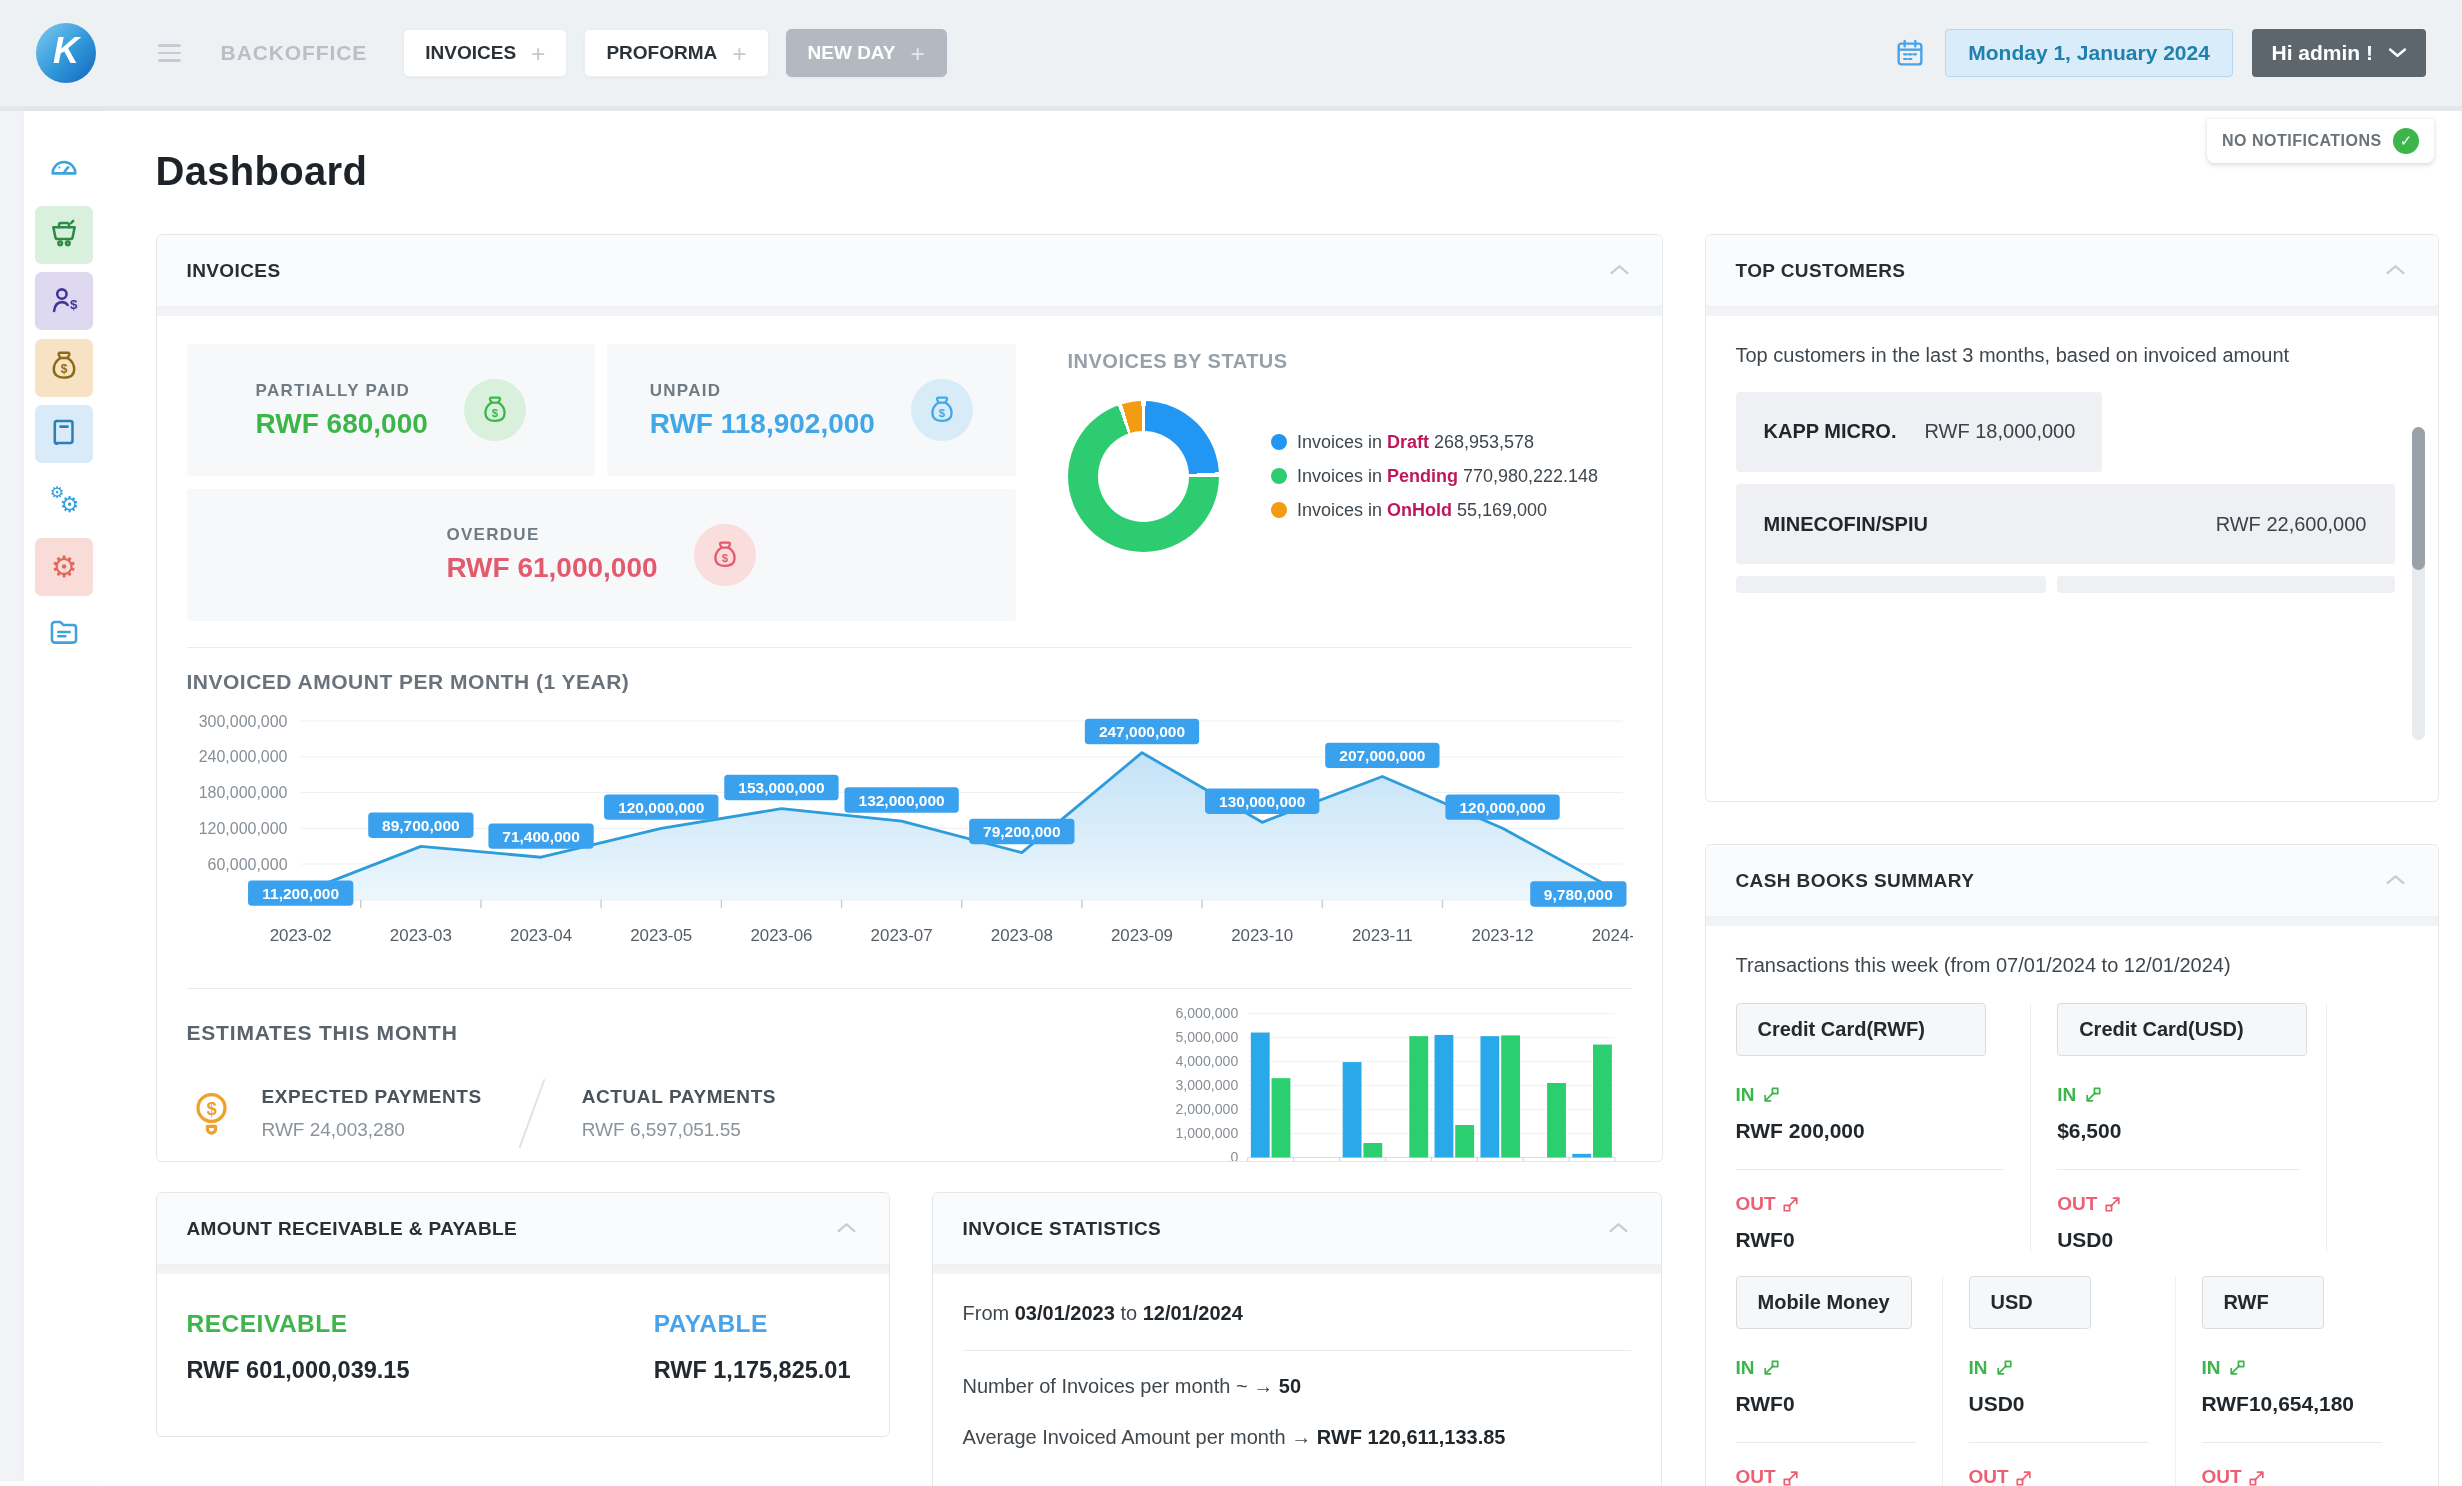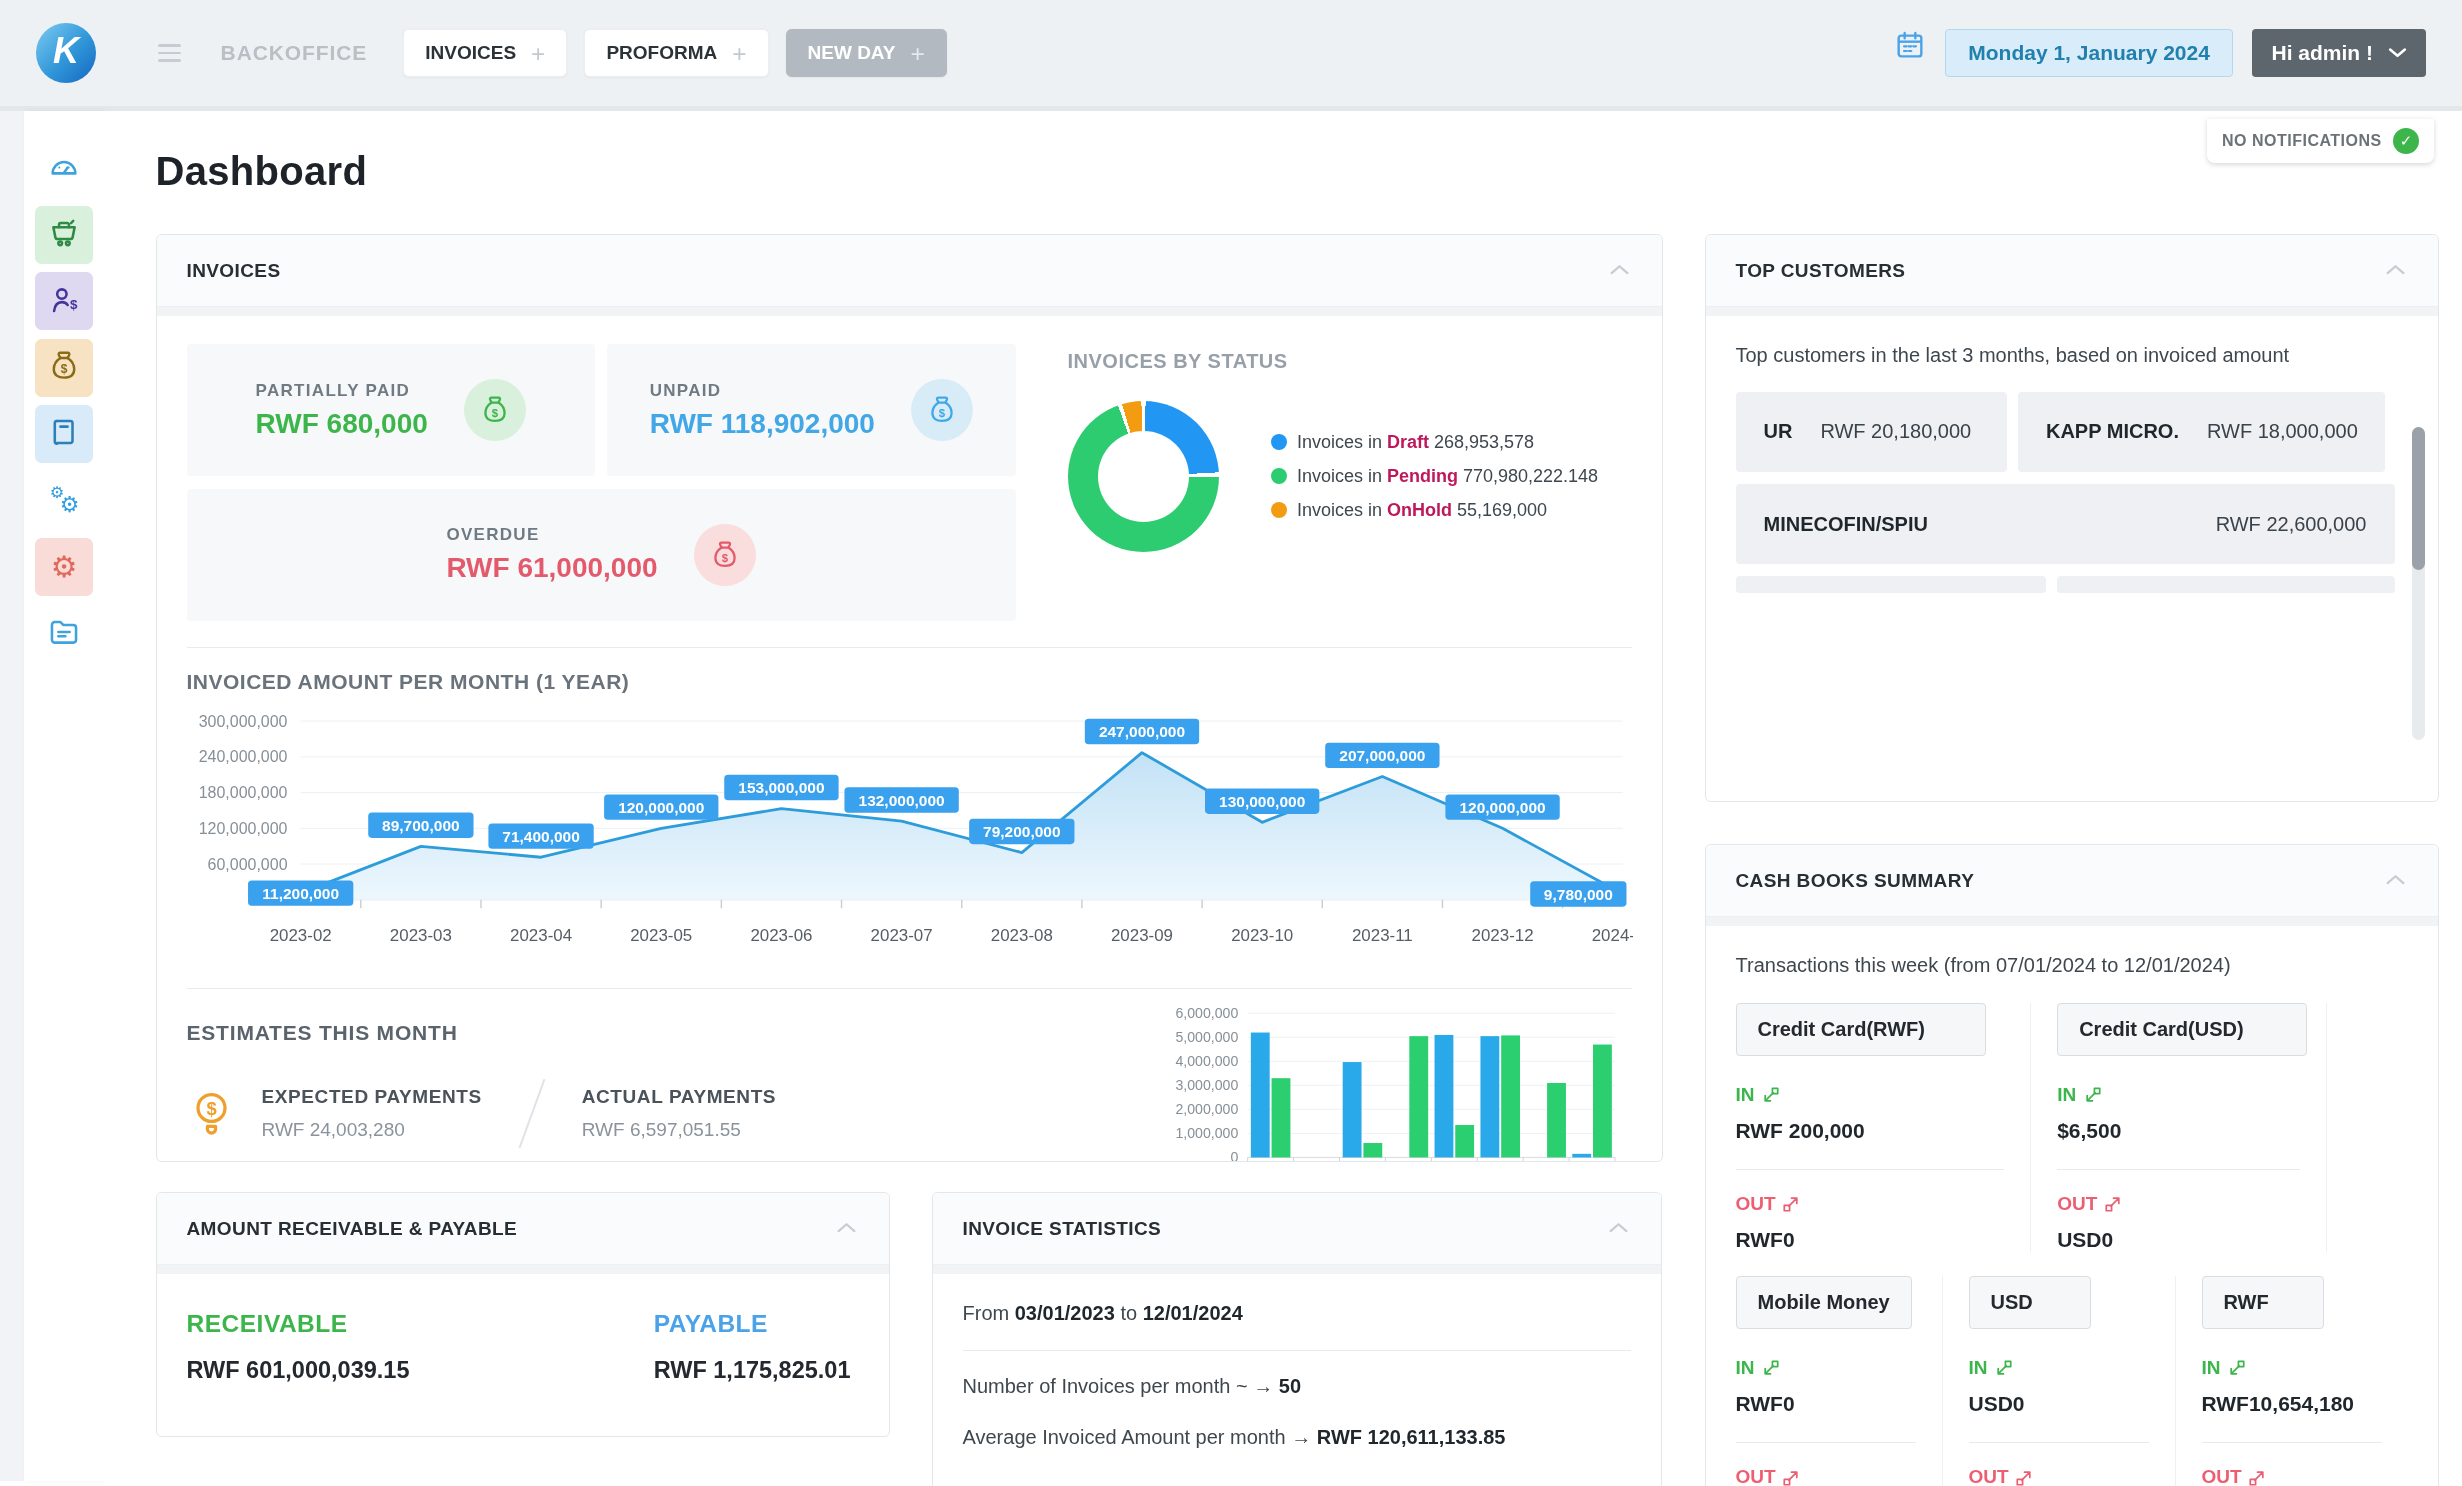--- a/index.html
+++ b/index.html
@@ -17,21 +17,21 @@
   .hamburger { margin-left:62px; display:flex; flex-direction:column; gap:4.7px; cursor:pointer; }
   .hamburger i { display:block; width:22.6px; height:2.8px; background:#c6ccd2; border-radius:1.9px; }
   .brand { margin-left:40px; font-size:21px; font-weight:bold; letter-spacing:0.9px; color:#b9bfc5; }
   .tabs { display:flex; margin-left:36px; gap:17px; }
   .tab { display:flex; align-items:center; gap:15px; background:#fff; border:0.9px solid #eceef1;
          border-radius:5.6px; padding:12.2px 21px; font-size:19px; font-weight:bold; color:#2b3238;
          cursor:pointer; box-shadow:0 0.9px 1.9px rgba(30,40,50,.05); }
   .tab .plus { color:#c3c9cf; font-weight:normal; font-size:24.5px; line-height:17px; }
   .tab.gray { background:#b2b9c0; border-color:#b2b9c0; color:#ffffff; }
   .tab.gray .plus { color:#e6e9ec; }
-  .topbar-right { margin-left:auto; display:flex; gap:19px; }
+  .topbar-right { margin-left:auto; display:flex; align-items:center; gap:19px; }
   .cal-icon { width:32px; height:32px; color:#4aa3e8; cursor:pointer; }
   .cal-icon svg { width:100%; height:100%; }
   .date-pill { background:#d9ecfa; border:0.9px solid #b3d7ee; border-radius:3.8px;
                padding:11.3px 22.6px; font-size:21px; font-weight:bold; color:#2280ad; cursor:pointer; }
   .user-btn { display:flex; align-items:center; gap:15px; background:#5d666d; border:none;
               border-radius:3.8px; padding:12.2px 19px; font-size:21px; font-weight:bold; color:#fff;
               cursor:pointer; font-family:inherit; }
   .user-btn svg { width:19px; height:11.3px; color:#fff; }
 
   
@@ -543,24 +543,20 @@
                 <svg viewBox="0 0 18 10" fill="none" stroke="currentColor" stroke-width="2" stroke-linecap="round" stroke-linejoin="round">
                     <path d="M2 8 9 2l7 6"></path>
                   </svg>
               </button>
             </div>
             <div class="panel-strip"></div>
             <div class="tc-body">
               <div class="tc-sub">Top customers in the last 3 months, based on invoiced amount</div>
               <div class="tc-rows" id="customers">
                   <div class="tc-row">
-                    <div class="chip" style="width: calc(42% - 5.6px);">
-                      <span class="cname">UR</span>
-                      <span class="camt">RWF 20,180,000</span>
-                    </div>
                     <div class="chip" style="width: calc(56.5% - 5.6px);">
                       <span class="cname">KAPP MICRO.</span>
                       <span class="camt">RWF 18,000,000</span>
                     </div>
                   </div>
                   <div class="tc-row">
                     <div class="chip full">
                       <span class="cname">MINECOFIN/SPIU</span>
                       <span class="camt">RWF 22,600,000</span>
                     </div>

